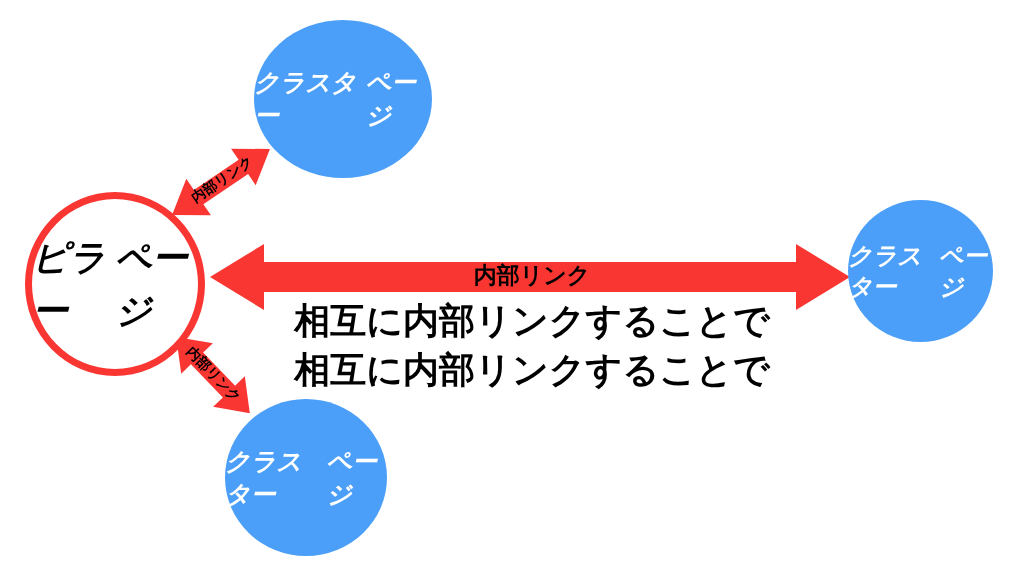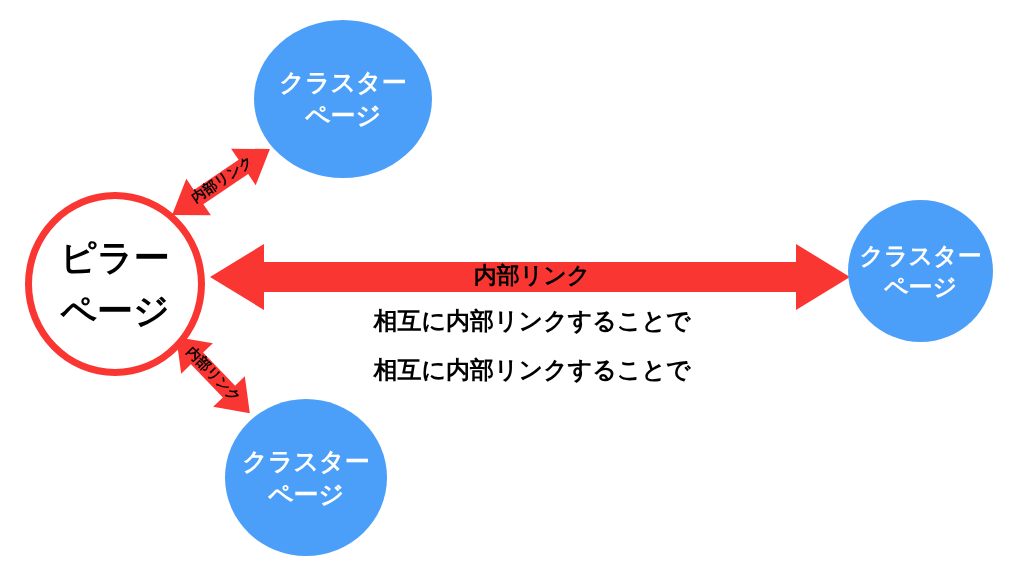--- a/index.html
+++ b/index.html
@@ -40,25 +40,26 @@
     width: 120px;
     font-size: 14px; line-height: 18px;
   }
   .arrow-label.diag-top { left: 162px; top: 170px; transform: rotate(-34deg); }
   .arrow-label.diag-bottom { left: 154px; top: 365px; transform: rotate(46deg); }
 
   .circle {
     position: absolute;
     border-radius: 50%;
     display: flex;
-    flex-direction: column;
+    flex-direction: row;
     align-items: center;
     justify-content: center;
-    text-align: right;
+    text-align: left;
     font-weight: 700;
+    font-style: italic;
   }
   .circle.pillar {
     left: 25px; top: 192px; width: 180px; height: 184px;
     background: var(--background);
     border: 7px solid var(--red);
     color: var(--text);
     font-size: 36px; line-height: 53px;
   }
   .circle.cluster {
     background: var(--blue);
@@ -76,21 +77,21 @@
     left: 225px; top: 399px; width: 162px; height: 157px;
     font-size: 25px; line-height: 33px;
   }
 
   .caption {
     position: absolute;
     left: 262px; top: 296px; width: 540px;
     text-align: center;
     color: var(--text);
     font-weight: 700;
-    font-size: 24px;
+    font-size: 36px;
     line-height: 49px;
     white-space: nowrap;
   }
 </style>
 </head>
 <body>
 
 <div class="canvas">
 
   <svg class="arrow main" width="640" height="70" viewBox="0 0 640 70" aria-hidden="true">

